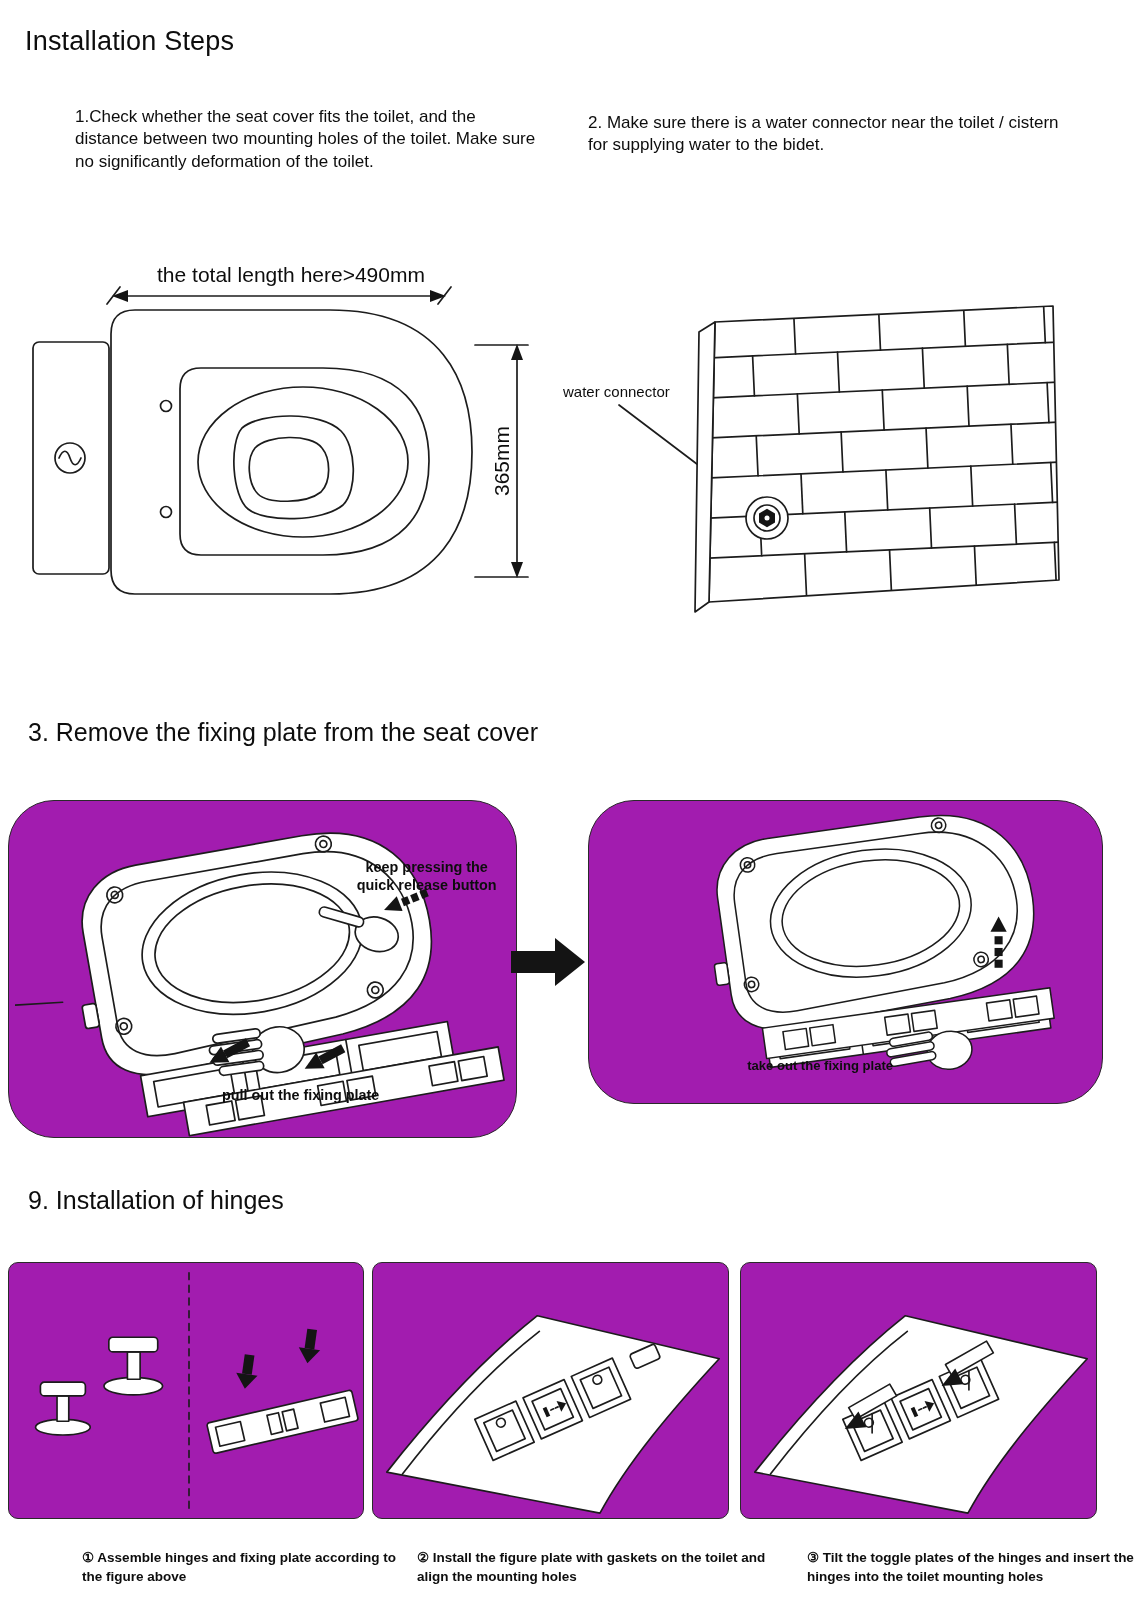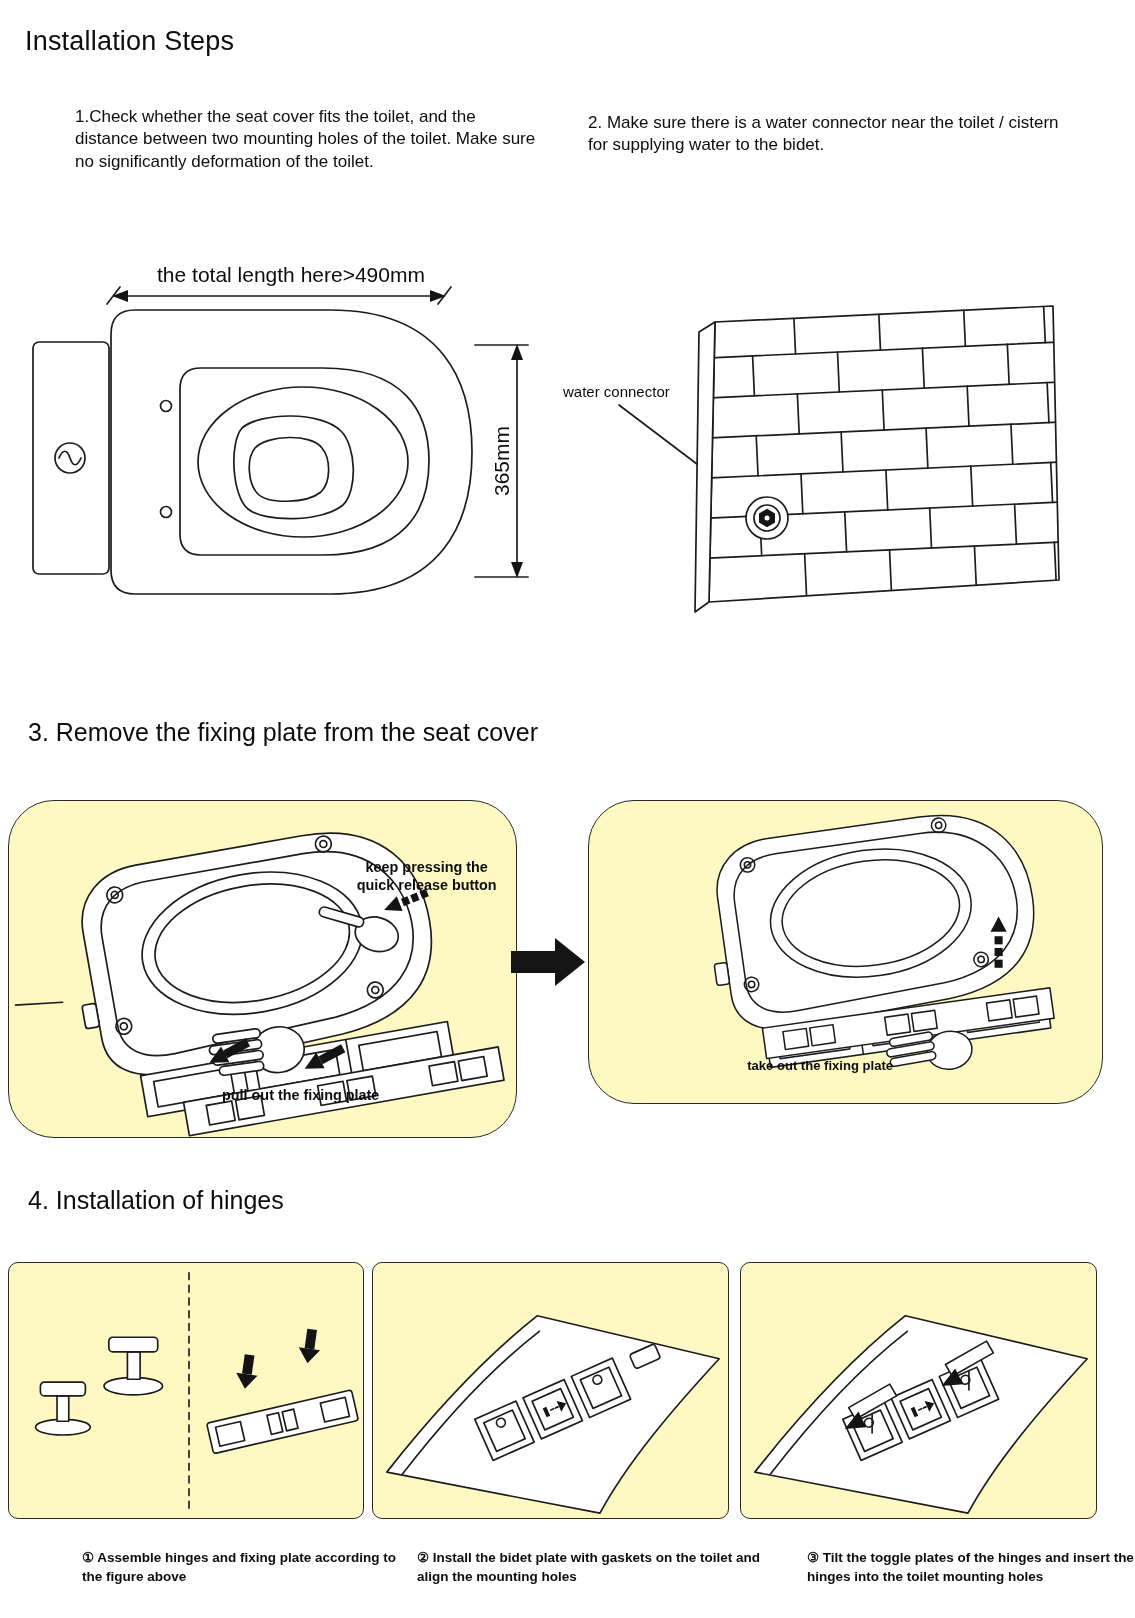--- a/index.html
+++ b/index.html
@@ -10,21 +10,21 @@
     overflow:hidden;
   }
   .abs { position:absolute; }
   .title { left:25px; top:26px; font-size:27px; font-weight:normal; letter-spacing:0.2px; }
   .step-text { font-size:17px; line-height:1.32; font-weight:400; }
   .step1 { left:75px; top:106px; width:462px; }
   .step2 { left:588px; top:112px; width:476px; }
   .sec-head { font-size:25px; font-weight:400; }
   .h3 { left:28px; top:718px; }
   .h4 { left:28px; top:1186px; }
-  .panel { position:absolute; border:1.6px solid #2a2a2a; background:#fef9c3;padding-left:6px; }
+  .panel { position:absolute; border:1.6px solid #2a2a2a; background:#a21caf;padding-left:6px; }
   .round { border-radius:46px; }
   .sq { border-radius:10px; }
   .p3l { left:8px;  top:800px; width:509px; height:338px; }
   .p3r { left:588px; top:800px; width:515px; height:304px; }
   .p4a { left:8px;   top:1262px; width:356px; height:257px; }
   .p4b { left:372px; top:1262px; width:357px; height:257px; }
   .p4c { left:740px; top:1262px; width:357px; height:257px; }
   .f-toilet { left:25px;  top:262px; width:515px; height:350px; }
   .f-wall   { left:545px; top:300px; width:556px; height:325px; }
   .f-arrow  { left:511px; top:938px; width:74px;  height:48px; }
@@ -229,21 +229,21 @@
     <g transform="translate(422,128)">
       <polygon class="fb" points="0,0 -9,17 9,17"></polygon>
       <rect class="fb" x="-4.5" y="22" width="9" height="9"></rect>
       <rect class="fb" x="-4.5" y="35" width="9" height="9"></rect>
       <rect class="fb" x="-4.5" y="48" width="9" height="9"></rect>
     </g>
     <text class="t-small" x="224" y="298" text-anchor="middle">take out the fixing plate</text>
   </svg>
 </div>
 
-<h2 class="abs sec-head h4">4.  Installation of hinges</h2>
+<h2 class="abs sec-head h4">9.  Installation of hinges</h2>
 
 <div class="panel sq p4a">
   <svg class="fill" viewBox="0 0 356 257">
     <line class="ln" x1="178" y1="8" x2="178" y2="250" stroke-dasharray="7 6"></line>
     <g transform="translate(18,120)">
       <ellipse class="ln fw" cx="31" cy="46" rx="28" ry="8"></ellipse>
       <rect class="ln fw" x="25" y="14" width="12" height="26"></rect>
       <rect class="ln fw" x="8" y="0" width="46" height="14" rx="4"></rect>
     </g>
     <g transform="translate(88,74)">
@@ -312,14 +312,14 @@
     <use href="#ceramic"></use>
     <g transform="translate(98,158) rotate(-24)">
       <use href="#plate-squares"></use>
     </g>
     <use href="#hinge-standing" transform="translate(130,166)"></use>
     <use href="#hinge-standing" transform="translate(229,122)"></use>
   </svg>
 </div>
 
 <p class="cap cap1">① Assemble hinges and fixing plate according to the figure above</p>
-<p class="cap cap2">② Install the bidet plate with gaskets on the toilet and align the mounting holes</p>
+<p class="cap cap2">② Install the figure plate with gaskets on the toilet and align the mounting holes</p>
 <p class="cap cap3">③ Tilt the toggle plates of the hinges and insert the hinges into the toilet mounting holes</p>
 
 </body></html>

